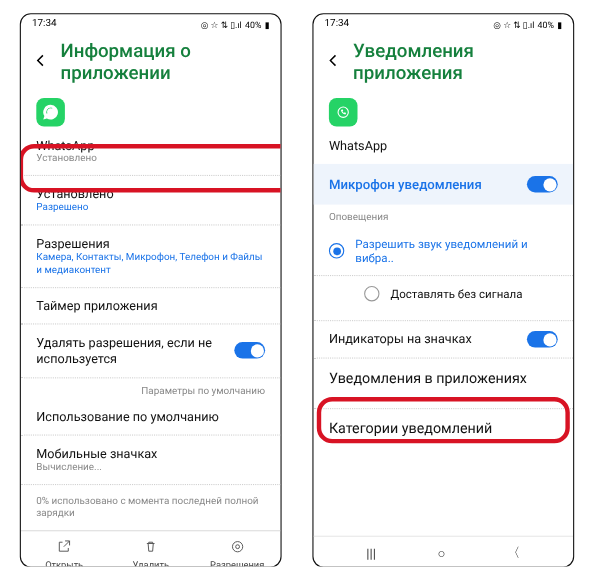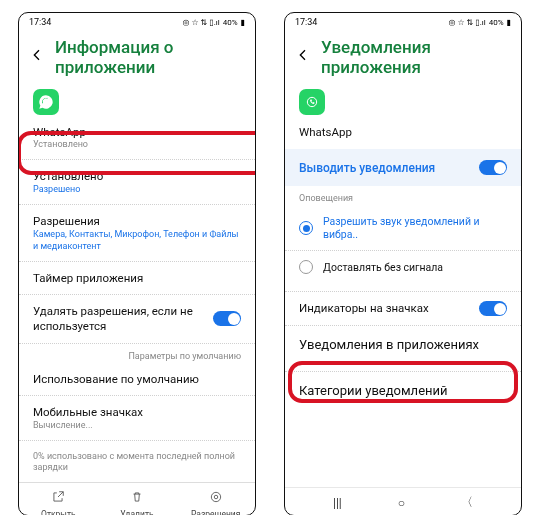--- a/index.html
+++ b/index.html
@@ -132,20 +132,21 @@
     font-size: 9px;
     color: #888;
     padding: 7px 14px 3px;
   }
   .radio-row {
     display: flex;
     align-items: center;
     gap: 10px;
     padding: 9px 14px;
     border-top: 1px dotted #d0d0d0;
+    justify-content: center;
   }
   .radio-row.first { border-top: none;}
   .radio {
     width: 14px; height: 14px;
     border: 1.5px solid #999;
     border-radius: 50%;
     display: flex; align-items: center; justify-content: center;
     flex-shrink: 0;
   }
   .radio.selected { border-color: #1a73e8;}
@@ -290,21 +291,21 @@
           <circle cx="12" cy="12" r="7" fill="none" stroke="#fff" stroke-width="1.5"></circle>
           <path d="M9 9c0 3 3 6 6 6l1-2-2-1-1 1c-1-1-2-2-2-2l1-1-1-2z" fill="#fff"></path>
         </svg>
     </div>
     <div class="names">
       <div class="app-name">WhatsApp</div>
     </div>
   </div>
 
   <div class="blue-row">
-    <span class="label">Выводить уведомления</span>
+    <span class="label">Микрофон уведомления</span>
     <div class="toggle on">
         <div class="knob"></div>
       </div>
   </div>
 
   <div class="small-cat">Оповещения</div>
 
   <div class="radio-row first">
     <div class="radio selected"></div>
     <div class="txt link">Разрешить звук уведомлений и вибра..</div>

